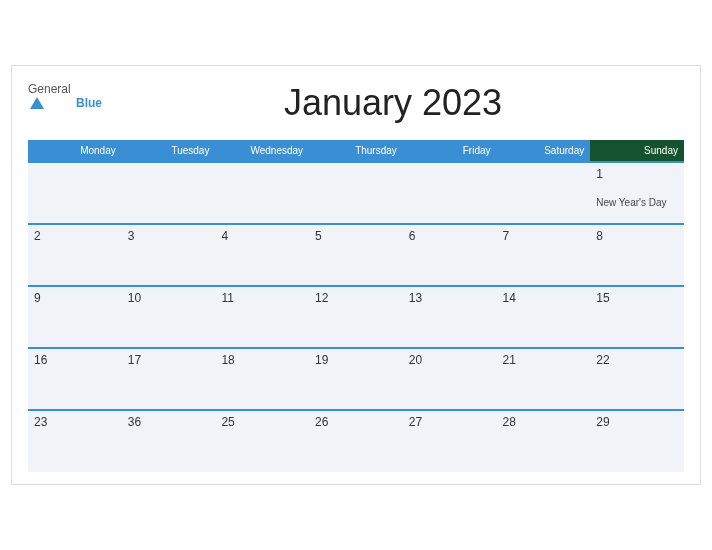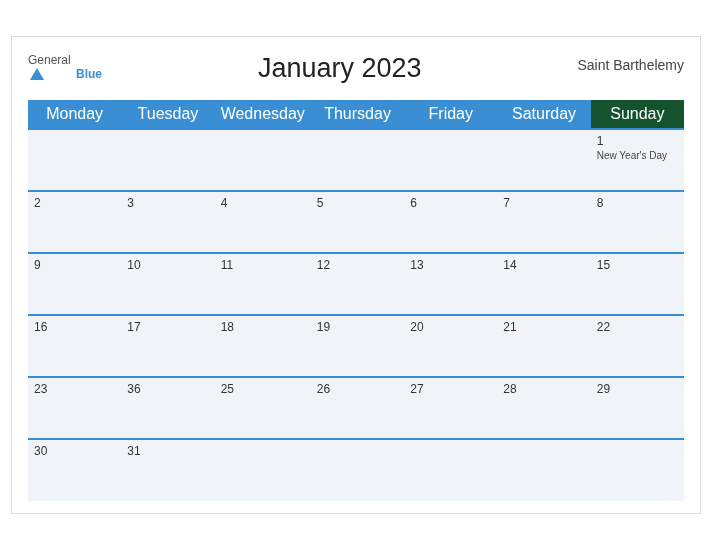--- a/index.html
+++ b/index.html
@@ -38,21 +38,21 @@
       border-bottom: 12px solid #3a8fd4;
       margin-left: 2px;
       vertical-align: middle;
     }
     .logo-line {
       display: flex;
       align-items: center;
       gap: 32px;
     }
     .calendar-title {
-      font-size: 27px;
+      font-size: 36px;
       font-weight: normal;
       color: #222;
       text-align: center;
       flex: 1;
     }
     .calendar-region {
       font-size: 14px;
       color: #444;
       text-align: right;
       white-space: nowrap;
@@ -60,24 +60,24 @@
     }
     .calendar-table {
       width: 100%;
       border-collapse: collapse;
     }
     .calendar-table thead tr {
       background: #3a8fd4;
     }
     .calendar-table thead th {
       color: #fff;
-      font-size: 16px;
+      font-size: 10px;
       font-weight: normal;
       padding: 5px 6px;
-      text-align: center;
+      text-align: right;
       border: none;
     }
     .calendar-table thead th.sunday-col {
       background: #14532d;
     }
     .calendar-table tbody tr {
       border-top: 2px solid #3a8fd4;
     }
     .calendar-table tbody td {
       background: #f0f4f8;
@@ -93,21 +93,21 @@
       background: #f0f4f8;
     }
     .day-number {
       font-size: 12px;
       color: #333;
       display: block;
     }
     .holiday-name {
       font-size: 10px;
       color: #444;
-      margin-top: 2px;
+      margin-top: 16px;
       display: block;
     }
     .logo-text-general {
       font-size: 12px;
       color: #555;
     }
     .logo-text-blue {
       font-size: 12px;
       color: #3a8fd4;
       font-weight: bold;
@@ -119,21 +119,20 @@
 <div class="calendar-wrapper">
   <div class="calendar-header">
     <div class="logo-area">
       <span class="logo-text-general">General</span>
       <div class="logo-line">
         <span class="logo-triangle"></span>
         <span class="logo-text-blue">Blue</span>
       </div>
     </div>
     <div class="calendar-title">January 2023</div>
-    <div class="calendar-region">Saint Barthelemy</div>
   </div>
 
   <table class="calendar-table">
     <thead>
       <tr>
         <th>Monday</th>
         <th>Tuesday</th>
         <th>Wednesday</th>
         <th>Thursday</th>
         <th>Friday</th>
@@ -239,28 +238,15 @@
           <td>
             <span class="day-number">27</span>
           </td>
           <td>
             <span class="day-number">28</span>
           </td>
           <td>
             <span class="day-number">29</span>
           </td>
         </tr>
-        <tr>
-          <td>
-            <span class="day-number">30</span>
-          </td>
-          <td>
-            <span class="day-number">31</span>
-          </td>
-          <td class="empty"></td>
-          <td class="empty"></td>
-          <td class="empty"></td>
-          <td class="empty"></td>
-          <td class="empty"></td>
-        </tr>
       </tbody>
   </table>
 </div>
 
 </body></html>

